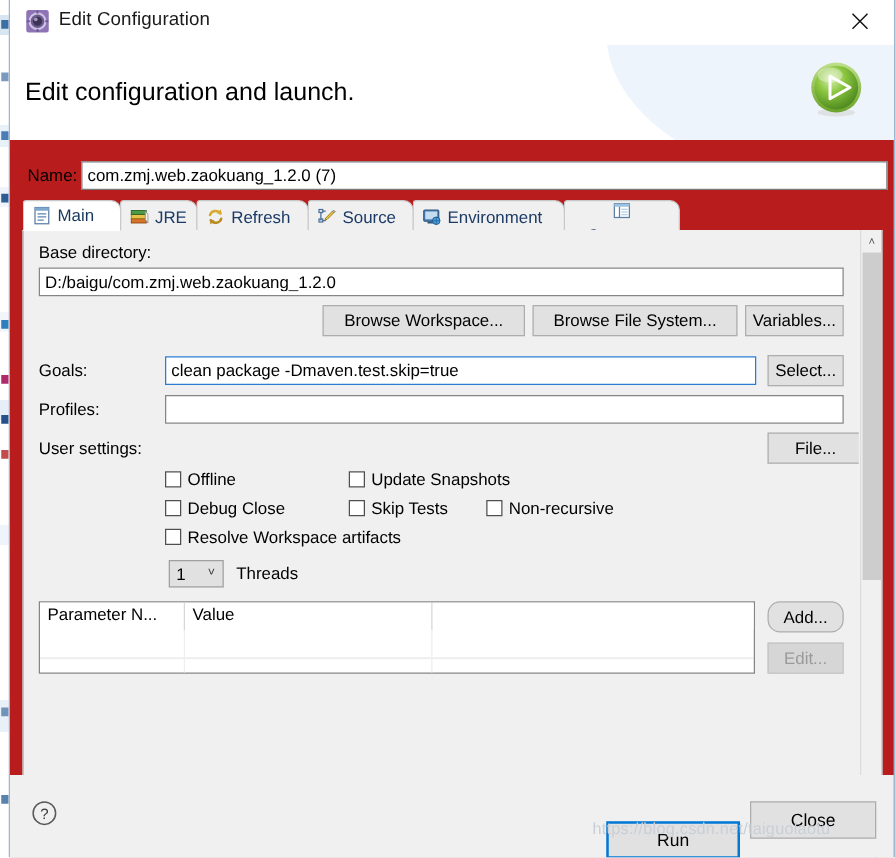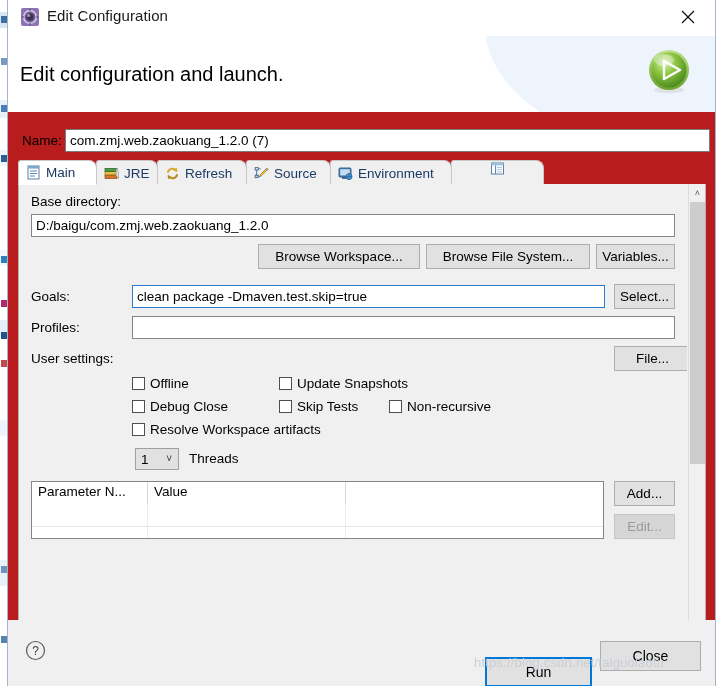--- a/index.html
+++ b/index.html
@@ -632,21 +632,21 @@
                     <div class="td" style="width:257px;border-right:none;"></div>
                   </div>
                   <div class="trow">
                     <div class="td" style="width:116px;"></div>
                     <div class="td" style="width:198px;"></div>
                     <div class="td" style="width:257px;border-right:none;"></div>
                   </div>
                 </div>
               </div>
 
-              <div class="btn" style="left:595px;top:297px;width:61px;">Add...</div>
+              <div class="btn" style="left:595px;top:297px;width:61px;border-radius:10px;">Add...</div>
               <div class="btn disabled" style="left:595px;top:330px;width:61px;">Edit...</div>
 
             </div>
           </div>
 
           <div class="vscroll">
             <div class="vsb-arrow up">˄</div>
             <div class="vsb-thumb" style="top:18px;height:262px;"></div>
             <div class="vsb-arrow down">˅</div>
           </div>

